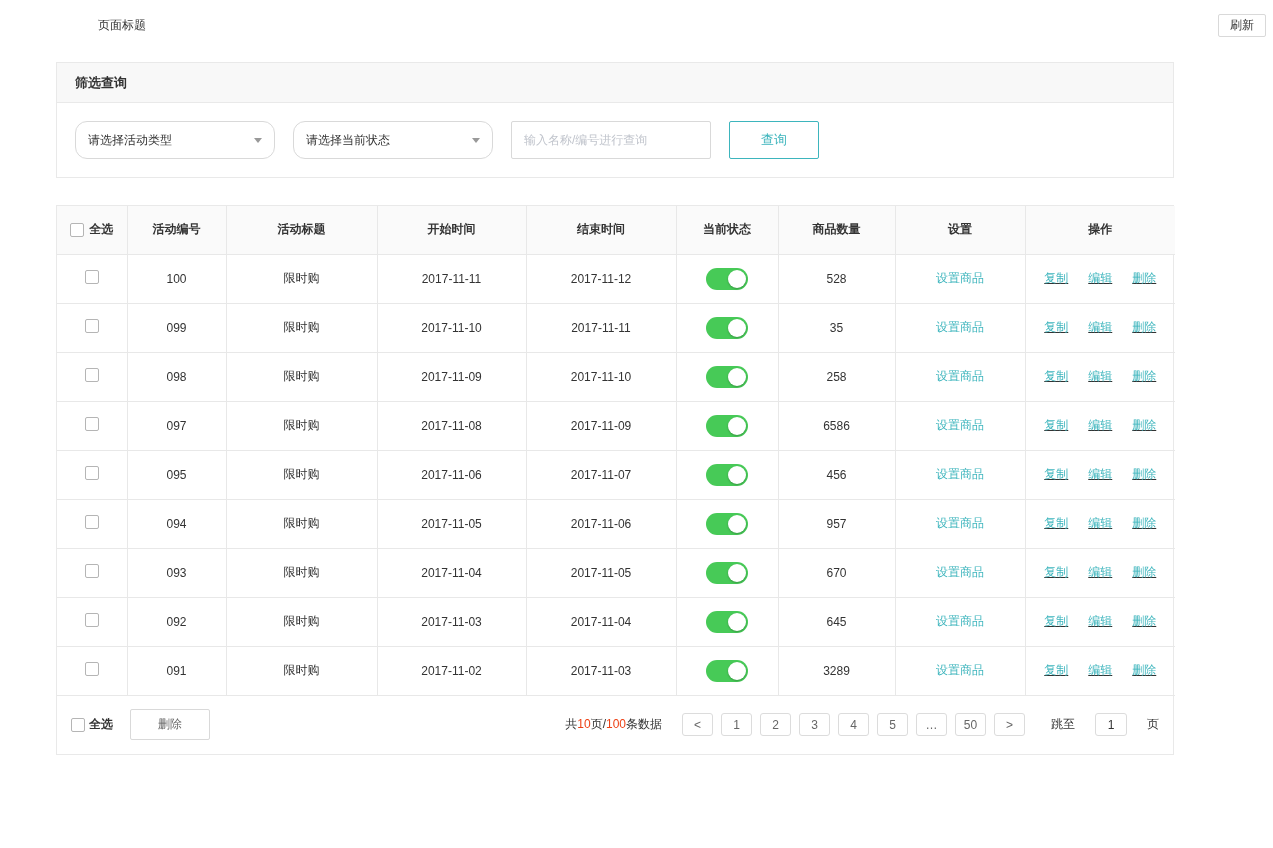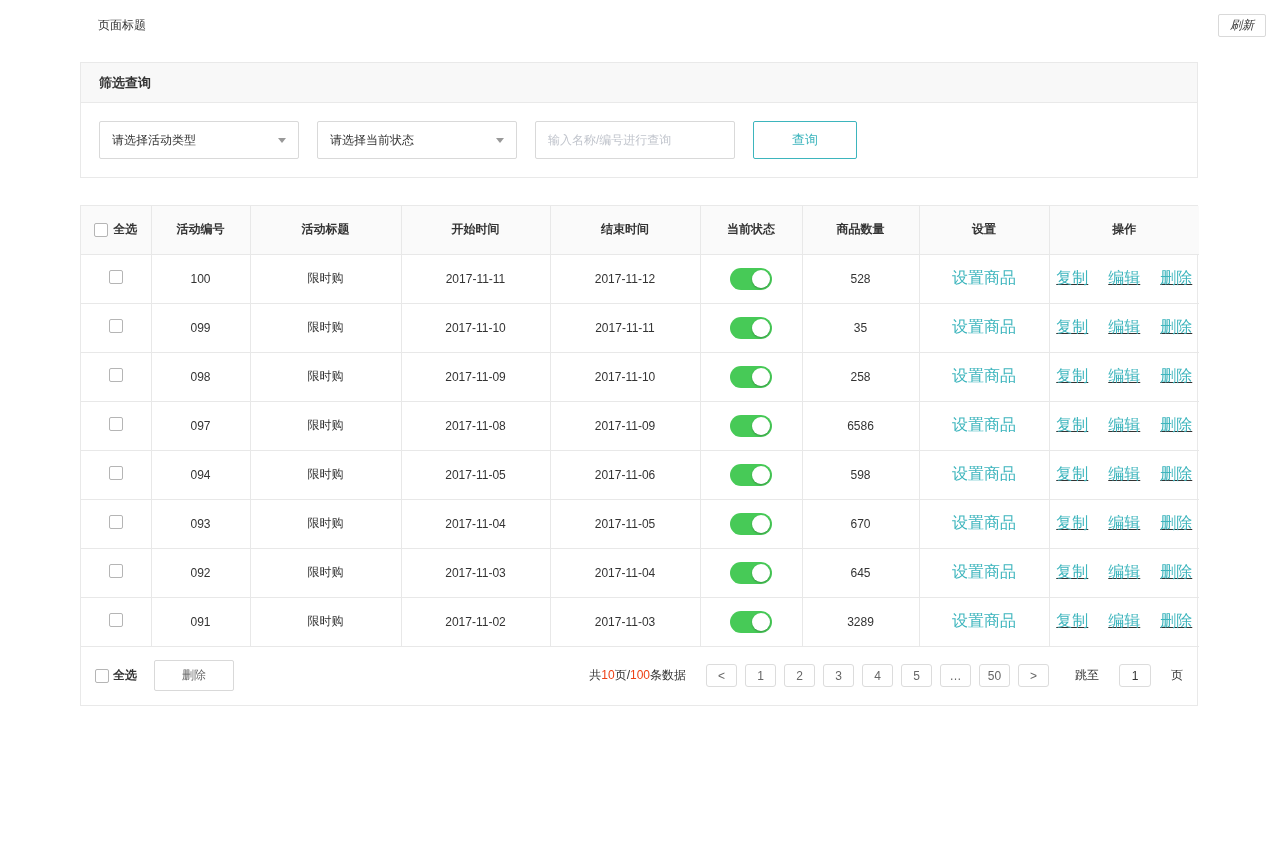--- a/index.html
+++ b/index.html
@@ -15,48 +15,48 @@
     margin: 13px 7px 0 98px;
     height: 24px;
     display: flex; align-items: center; justify-content: space-between;
   }
   .page-title { font-size: 12px; color: #333; }
   .btn {
     background: #fff; border-radius: 2px; font-size: 12px;
     cursor: pointer; font-family: inherit;
     display: inline-flex; align-items: center; justify-content: center;
   }
-  .refresh-btn { width: 48px; height: 23px; border: 1px solid #d9d9d9; color: #333; font-style: italic; }
-  .content { margin-left: 80px; width: 1118px; }
+  .refresh-btn { width: 48px; height: 23px; border: 1px solid #d9d9d9; color: #333; }
+  .content { margin-left: 56px; width: 1118px; }
   .panel { border: 1px solid #e9e9e9; background: #fff; }
   .filter-panel { margin-top: 25px; }
   .panel-header {
     background: #f8f8f8; border-bottom: 1px solid #e9e9e9;
     display: flex; align-items: center; justify-content: space-between;
     padding: 0 14px 0 18px;
   }
   .filter-panel .panel-header { height: 40px; }
   .panel-title { font-size: 13px; font-weight: bold; color: #333; }
   .filter-body { padding: 18px; display: flex; align-items: center; gap: 18px; }
   .select {
-    width: 200px; height: 38px; border: 1px solid #d9d9d9; border-radius: 2px;
+    width: 200px; height: 38px; border: 1px solid #d9d9d9; border-radius: 12px;
     background: #fff; display: inline-flex; align-items: center; justify-content: space-between;
     padding: 0 12px; font-size: 12px; color: #333; cursor: pointer;
   }
   .caret {
     width: 0; height: 0;
     border-left: 4px solid transparent; border-right: 4px solid transparent;
     border-top: 5px solid #999;
   }
   .text-input {
     width: 200px; height: 38px; border: 1px solid #d9d9d9; border-radius: 2px;
     padding: 0 12px; font-size: 12px; color: #15803d; font-family: inherit; outline: none;
   }
   .text-input::placeholder { color: #c0c4cc; }
-  .query-btn { width: 104px; height: 38px; border: 1px solid var(--accent); color: var(--accent); font-size: 13px; }
+  .query-btn { width: 90px; height: 38px; border: 1px solid var(--accent); color: var(--accent); font-size: 13px; }
   .list-panel { margin-top: 27px; }
   .list-panel .panel-header { height: 45px; }
   .add-btn { width: 100px; height: 30px; border: 1px solid var(--accent); color: var(--accent); }
   table.grid { width: 100%; border-collapse: collapse; table-layout: fixed; }
   th, td {
     border-right: 1px solid #e8e8e8; border-bottom: 1px solid #e8e8e8;
     text-align: center; font-size: 12px; color: #333; padding: 0;
   }
   th:last-child, td:last-child { border-right: none; }
   thead th { height: 48px; background: #fafafa; font-weight: bold; }
@@ -69,21 +69,21 @@
   .toggle {
     display: inline-block; width: 42px; height: 22px; border-radius: 11px;
     background: #ccc; position: relative; cursor: pointer; vertical-align: middle;
   }
   .toggle.on { background: var(--toggle-on); }
   .toggle .knob {
     position: absolute; left: 2px; top: 2px; width: 18px; height: 18px;
     border-radius: 50%; background: #fff; box-shadow: 0 1px 2px rgba(0,0,0,.25);
   }
   .toggle.on .knob { left: auto; right: 2px; }
-  .link { color: var(--accent); text-decoration: none; font-size: 16px; cursor: pointer; }
+  .link { color: var(--accent); text-decoration: none; font-size: 12px; cursor: pointer; }
   .ops-wrap { display: flex; align-items: center; justify-content: center; gap: 20px; text-decoration: underline; }
   .table-footer { height: 58px; display: flex; align-items: center; padding: 0 14px; }
   .select-all-group { display: flex; align-items: center; gap: 4px; font-size: 12px; font-weight: bold; color: #333; }
   .delete-btn { width: 80px; height: 31px; border: 1px solid #d9d9d9; color: #666; margin-left: 17px; }
   .summary { margin-left: auto; font-size: 12px; color: #333; white-space: nowrap; }
   .summary .red { color: var(--red); }
   .pagination { display: flex; align-items: center; margin-left: 20px; }
   .page-btn {
     min-width: 31px; height: 23px; padding: 0 4px;
     border: 1px solid #dcdcdc; border-radius: 3px; margin-left: 8px;
@@ -224,29 +224,46 @@
     <td>
       <span class="ops-wrap">
         <a class="link">复制</a>
         <a class="link">编辑</a>
         <a class="link">删除</a>
       </span>
     </td>
   </tr>
 
 
+  <tr>
+    <td><span class="checkbox"></span></td>
+    <td>095</td>
+    <td>限时购</td>
+    <td>2017-11-06</td>
+    <td>2017-11-07</td>
+    <td><span class="toggle on"><span class="knob"></span></span></td>
+    <td>456</td>
+    <td><a class="link">设置商品</a></td>
+    <td>
+      <span class="ops-wrap">
+        <a class="link">复制</a>
+        <a class="link">编辑</a>
+        <a class="link">删除</a>
+      </span>
+    </td>
+  </tr>
 
   <tr>
     <td><span class="checkbox"></span></td>
     <td>094</td>
     <td>限时购</td>
     <td>2017-11-05</td>
     <td>2017-11-06</td>
     <td><span class="toggle on"><span class="knob"></span></span></td>
-    <td>598</td>
+    <td>957</td>
     <td><a class="link">设置商品</a></td>
     <td>
       <span class="ops-wrap">
         <a class="link">复制</a>
         <a class="link">编辑</a>
         <a class="link">删除</a>
       </span>
     </td>
   </tr>
 

